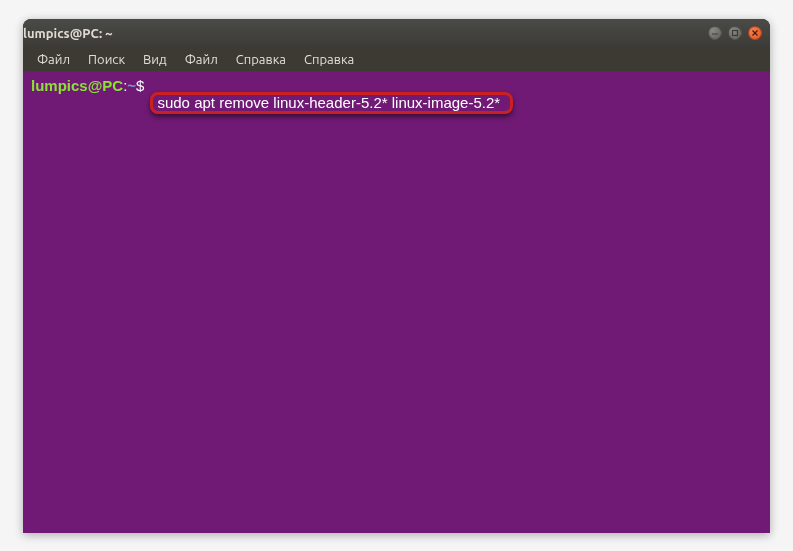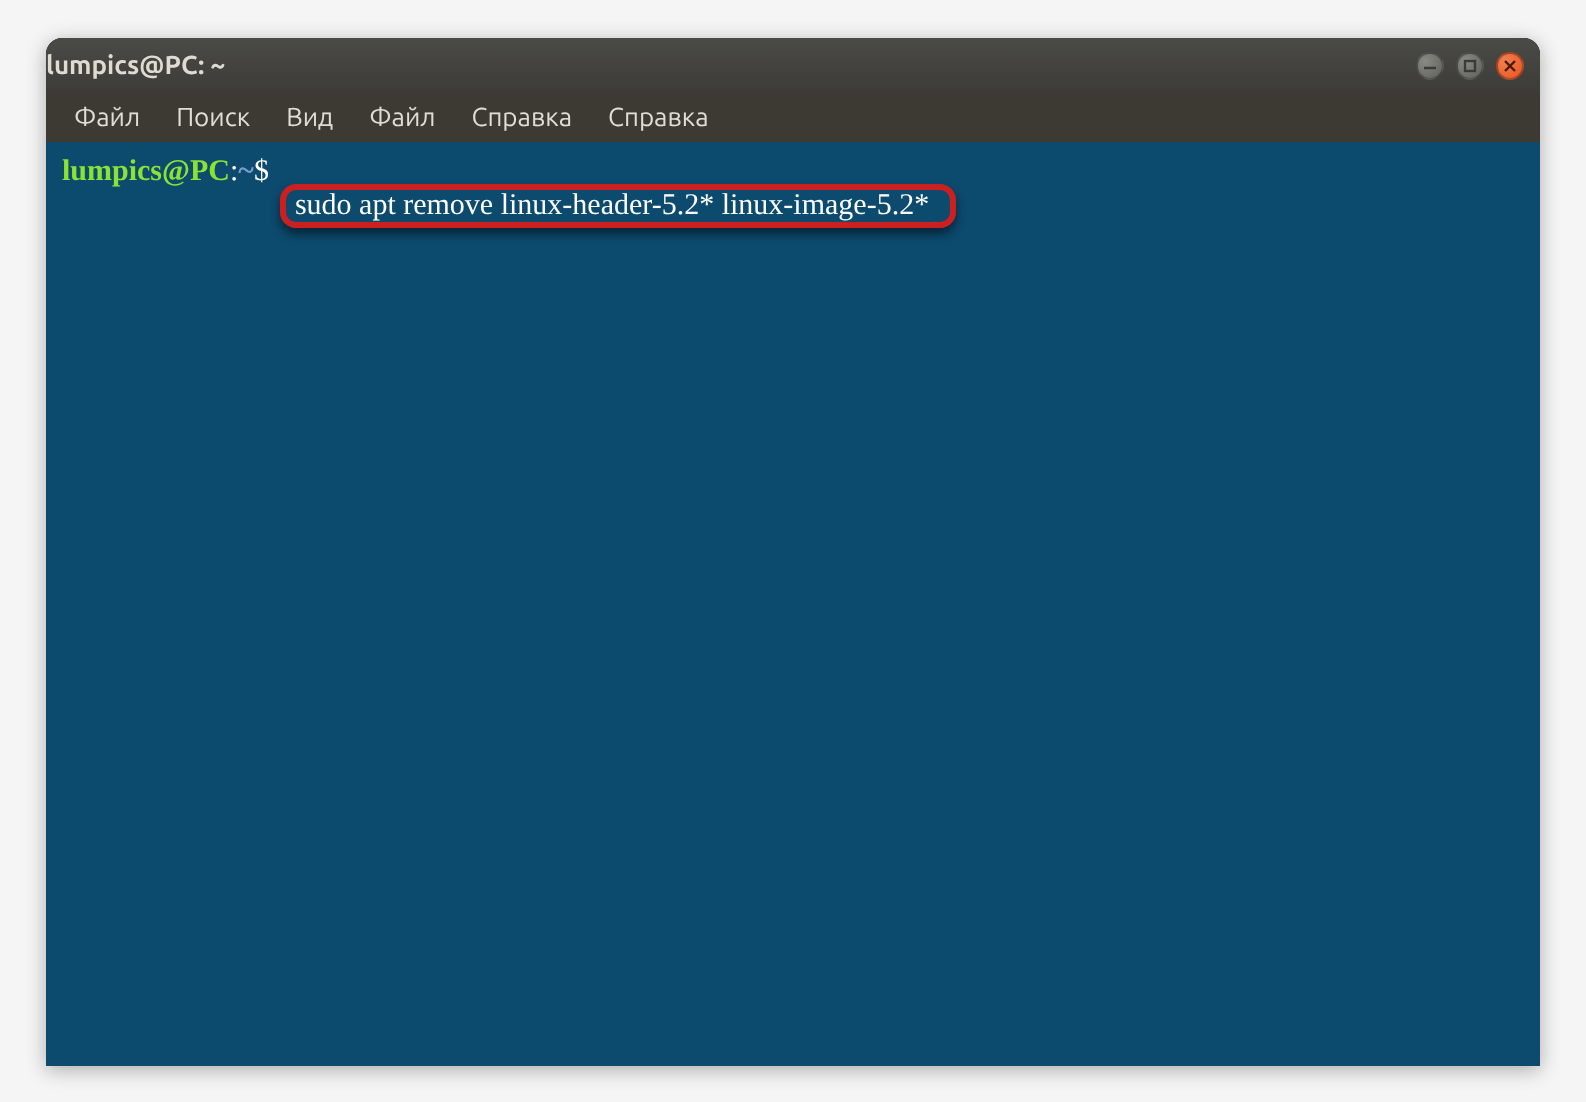--- a/index.html
+++ b/index.html
@@ -69,23 +69,23 @@
     font-family: "Ubuntu", sans-serif;
     font-size: 13px;
     color: #e0ddd4;
   }
   .menu-item {
     padding: 2px 8px;
     cursor: pointer;
   }
   .terminal-body {
     flex: 1;
-    background: #0c4a6e;
+    background: #701a75;
     padding: 4px 8px;
-    font-family: Liberation Serif, serif;
+    font-family: Liberation Sans, sans-serif;
     font-size: 15px;
     line-height: 20px;
     color: #ffffff;
     position: relative;
   }
   .prompt-line {
     display: flex;
     align-items: center;
     height: 22px;
   }

